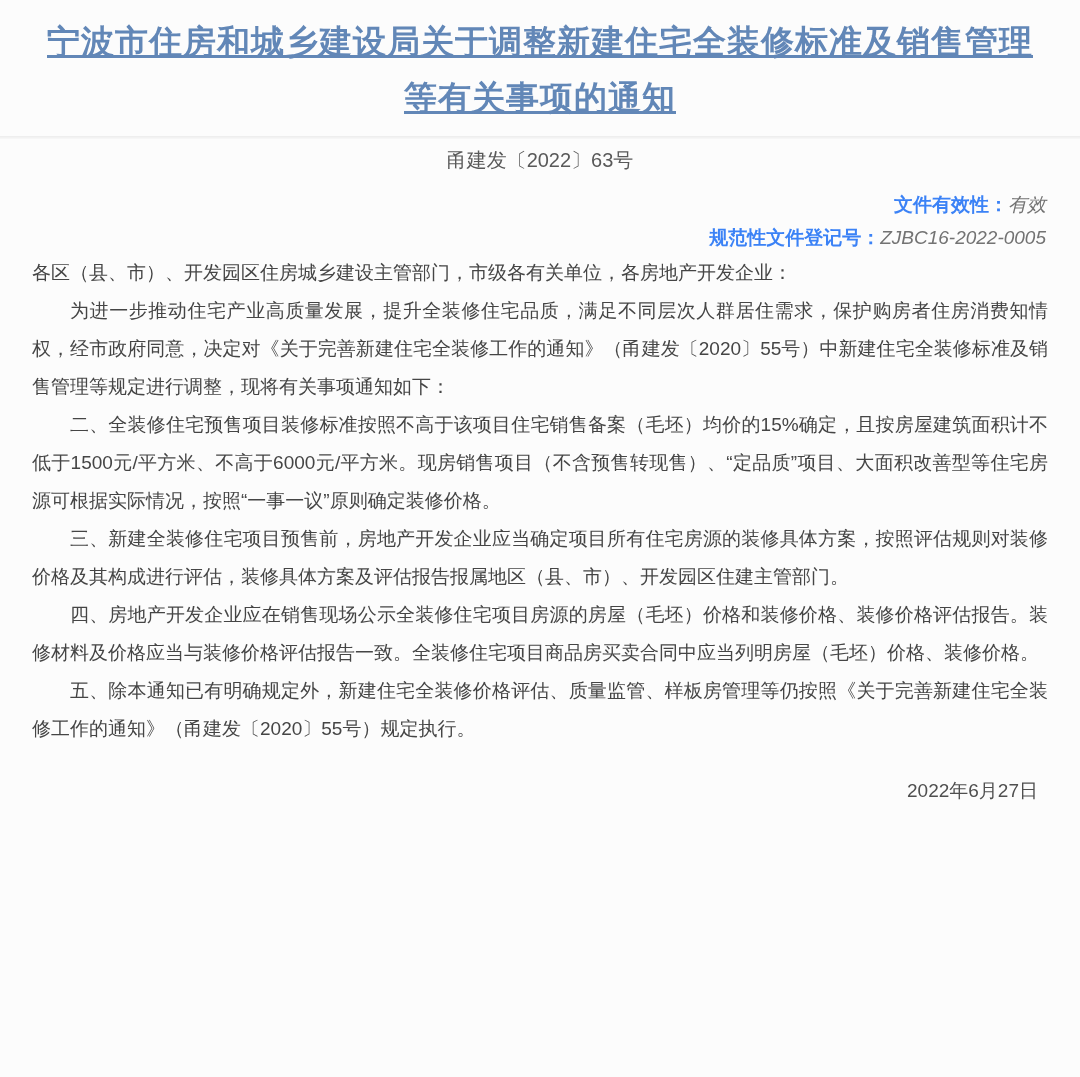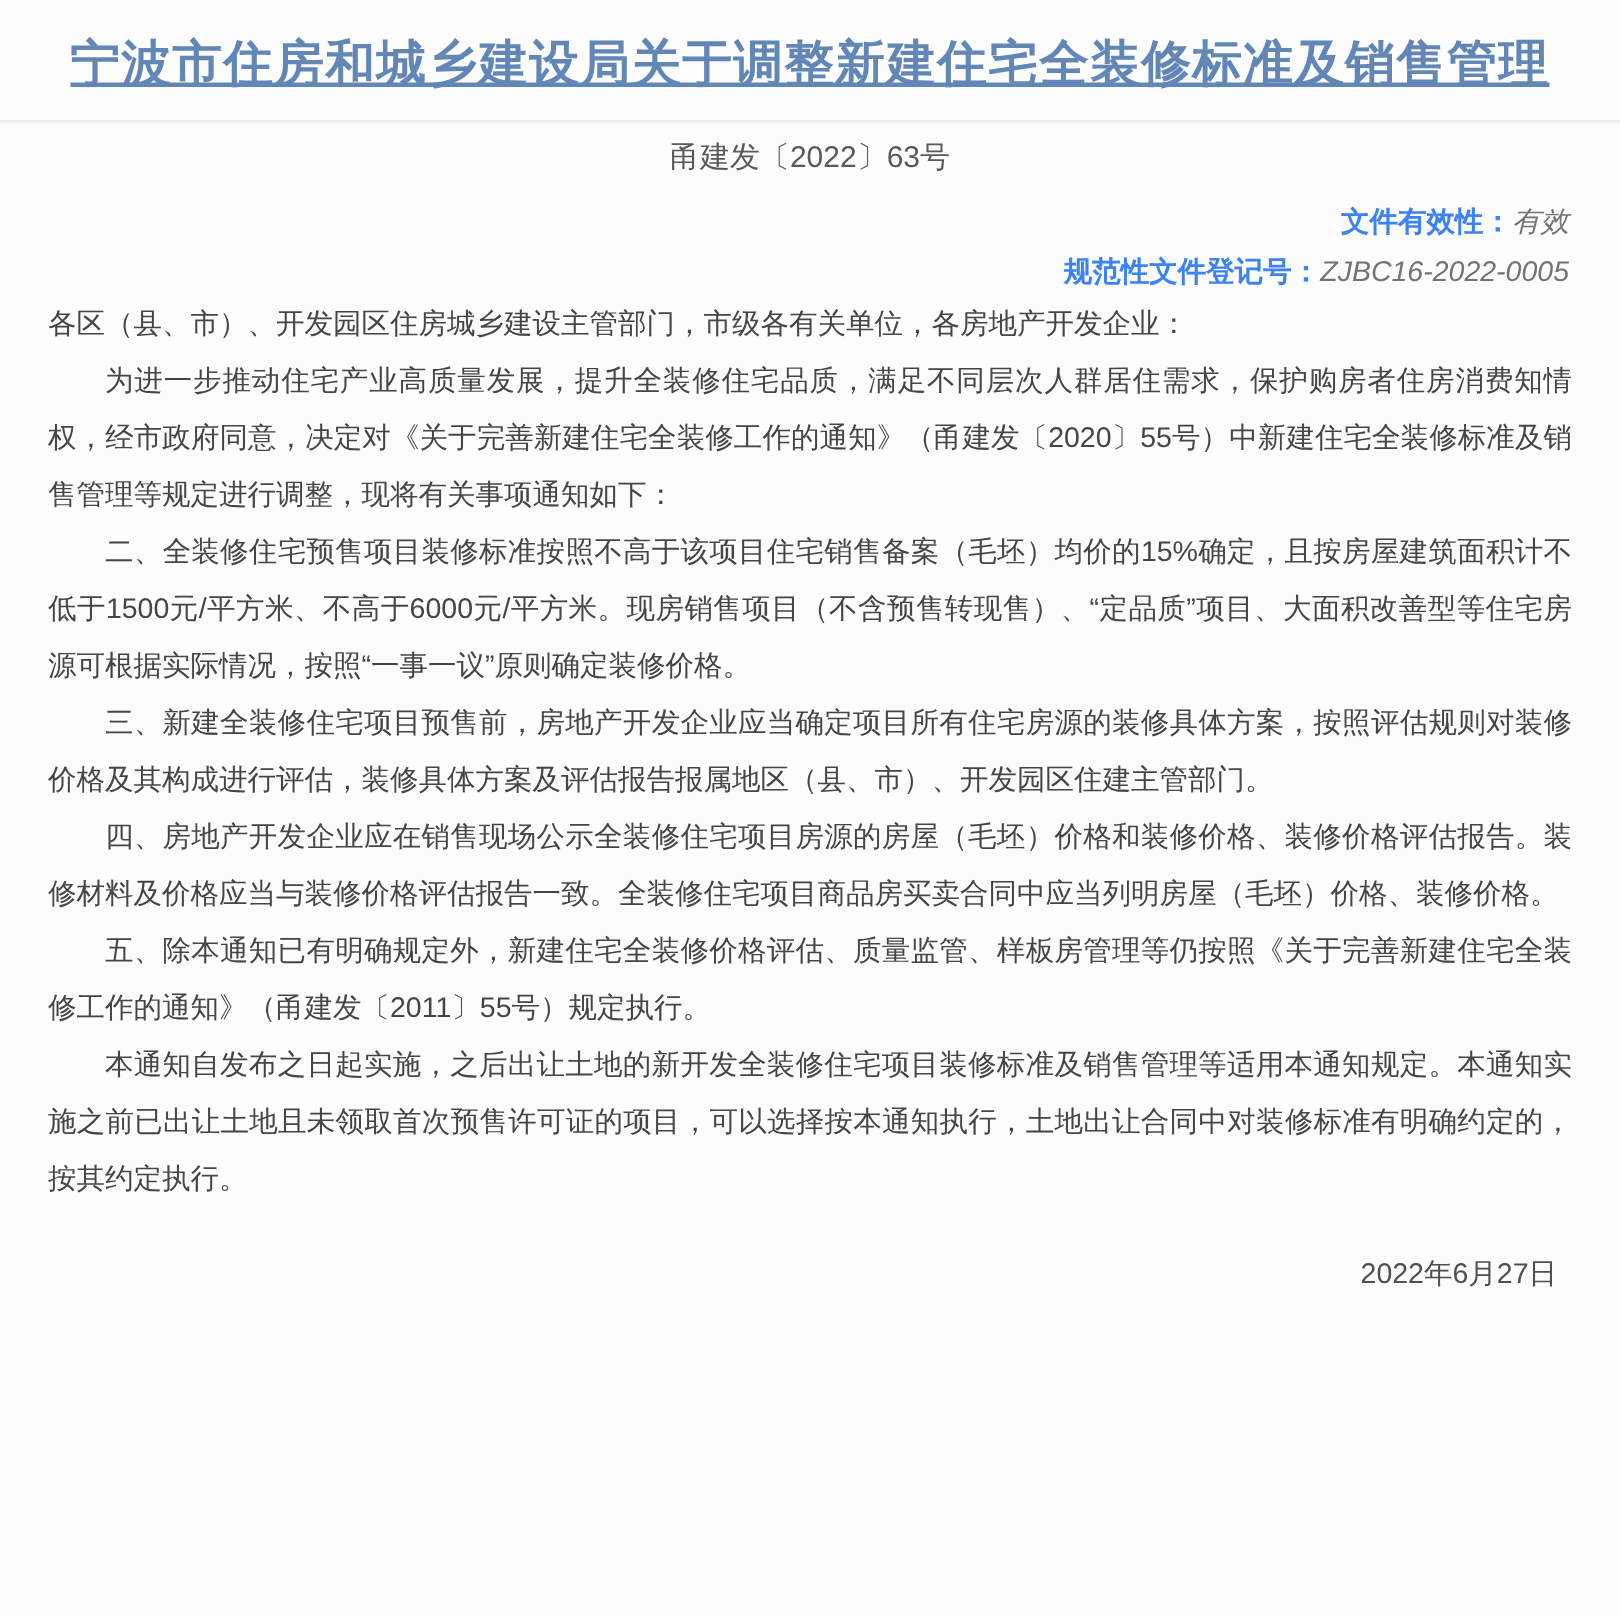--- a/index.html
+++ b/index.html
@@ -64,20 +64,21 @@
   .signature { margin-top: 52px; }
   .date { margin-top: 30px; }
 </style>
 </head>
 <body>
 
 <div class="page">
 
   <div class="doc-title">
     <div>宁波市住房和城乡建设局关于调整新建住宅全装修标准及销售管理</div>
+    <div>等有关事项的通知</div>
   </div>
 
   <div class="title-divider"></div>
 
   <div class="doc-number">甬建发〔2022〕63号</div>
 
   <div class="meta">
     <div>
       <span class="meta-label">文件有效性：</span><span class="meta-value">有效</span>
     </div>
@@ -85,21 +86,20 @@
       <span class="meta-label">规范性文件登记号：</span><span class="meta-value">ZJBC16-2022-0005</span>
     </div>
   </div>
 
   <div class="body-text">
     <p class="salutation">各区（县、市）、开发园区住房城乡建设主管部门，市级各有关单位，各房地产开发企业：</p>
     <p class="para">为进一步推动住宅产业高质量发展，提升全装修住宅品质，满足不同层次人群居住需求，保护购房者住房消费知情权，经市政府同意，决定对《关于完善新建住宅全装修工作的通知》（甬建发〔2020〕55号）中新建住宅全装修标准及销售管理等规定进行调整，现将有关事项通知如下：</p>
     <p class="para">二、全装修住宅预售项目装修标准按照不高于该项目住宅销售备案（毛坯）均价的15%确定，且按房屋建筑面积计不低于1500元/平方米、不高于6000元/平方米。现房销售项目（不含预售转现售）、“定品质”项目、大面积改善型等住宅房源可根据实际情况，按照“一事一议”原则确定装修价格。</p>
     <p class="para">三、新建全装修住宅项目预售前，房地产开发企业应当确定项目所有住宅房源的装修具体方案，按照评估规则对装修价格及其构成进行评估，装修具体方案及评估报告报属地区（县、市）、开发园区住建主管部门。</p>
     <p class="para">四、房地产开发企业应在销售现场公示全装修住宅项目房源的房屋（毛坯）价格和装修价格、装修价格评估报告。装修材料及价格应当与装修价格评估报告一致。全装修住宅项目商品房买卖合同中应当列明房屋（毛坯）价格、装修价格。</p>
-    <p class="para">五、除本通知已有明确规定外，新建住宅全装修价格评估、质量监管、样板房管理等仍按照《关于完善新建住宅全装修工作的通知》（甬建发〔2011〕55号）规定执行。</p>
-    <p class="para">本通知自发布之日起实施，之后出让土地的新开发全装修住宅项目装修标准及销售管理等适用本通知规定。本通知实施之前已出让土地且未领取首次预售许可证的项目，可以选择按本通知执行，土地出让合同中对装修标准有明确约定的，按其约定执行。</p>
+    <p class="para">五、除本通知已有明确规定外，新建住宅全装修价格评估、质量监管、样板房管理等仍按照《关于完善新建住宅全装修工作的通知》（甬建发〔2020〕55号）规定执行。</p>
   </div>
 
   <div class="footer">
     <div class="date">2022年6月27日</div>
   </div>
 
 </div>
 
 </body></html>

